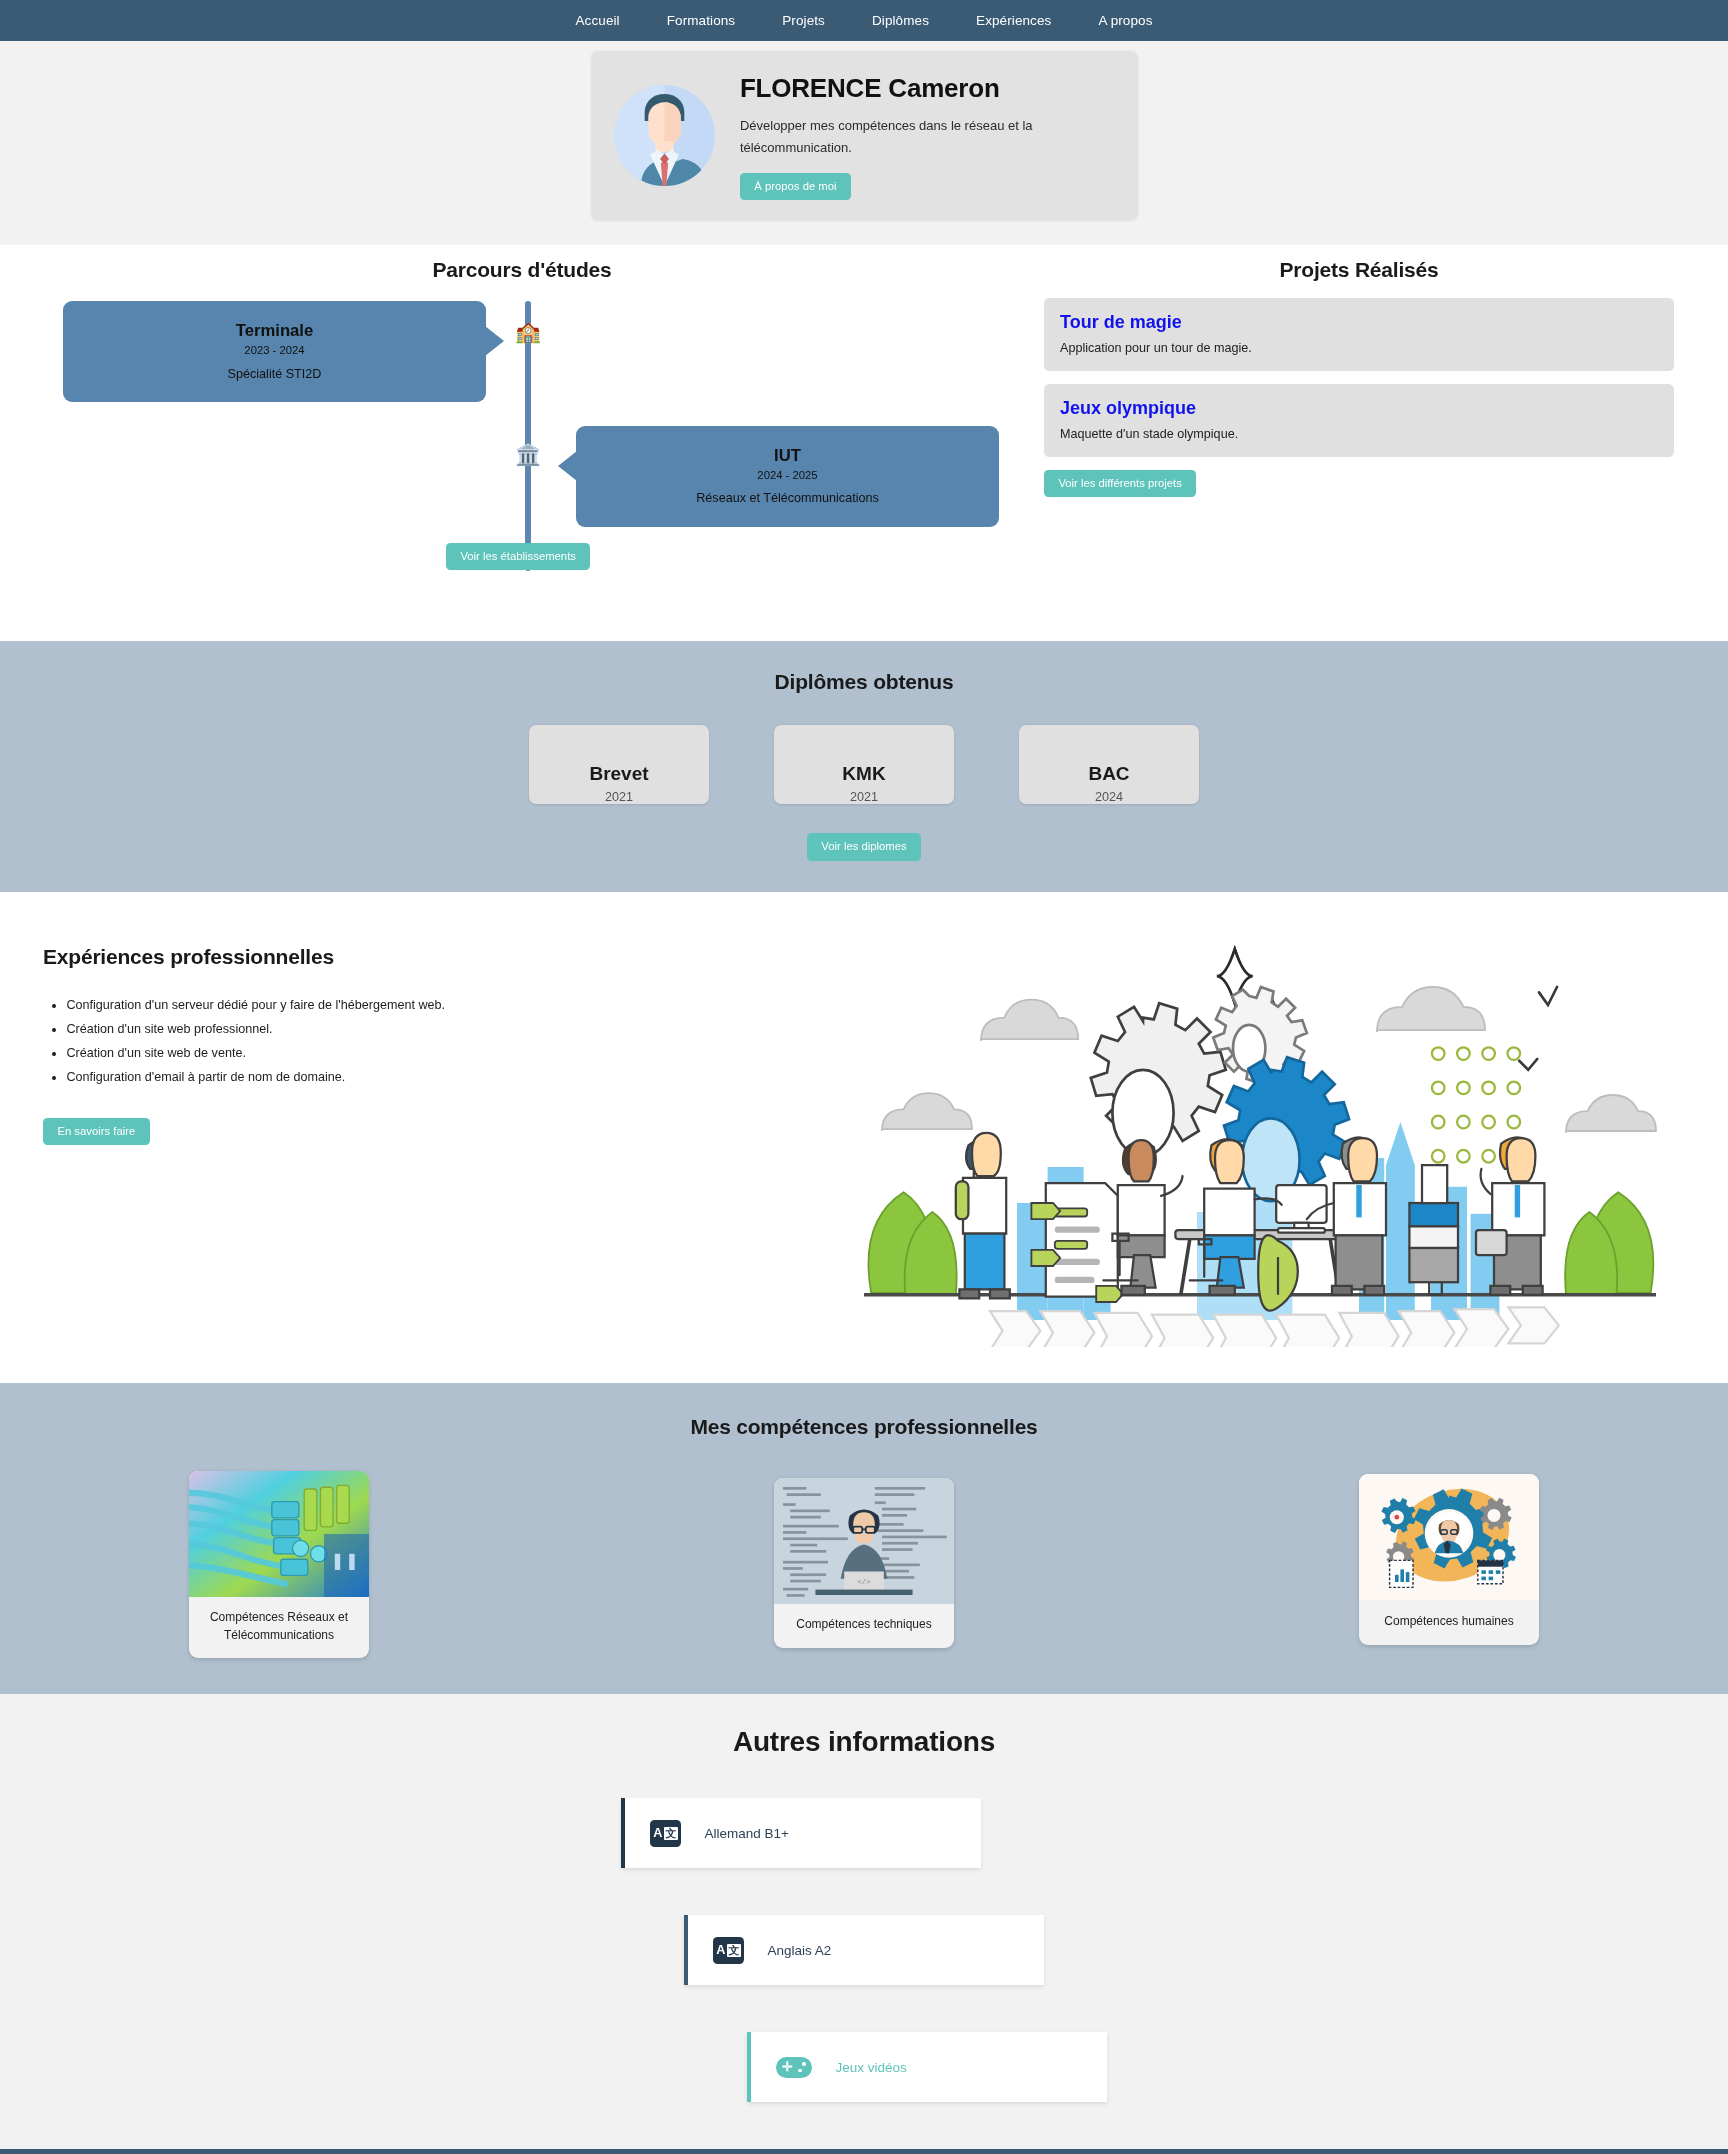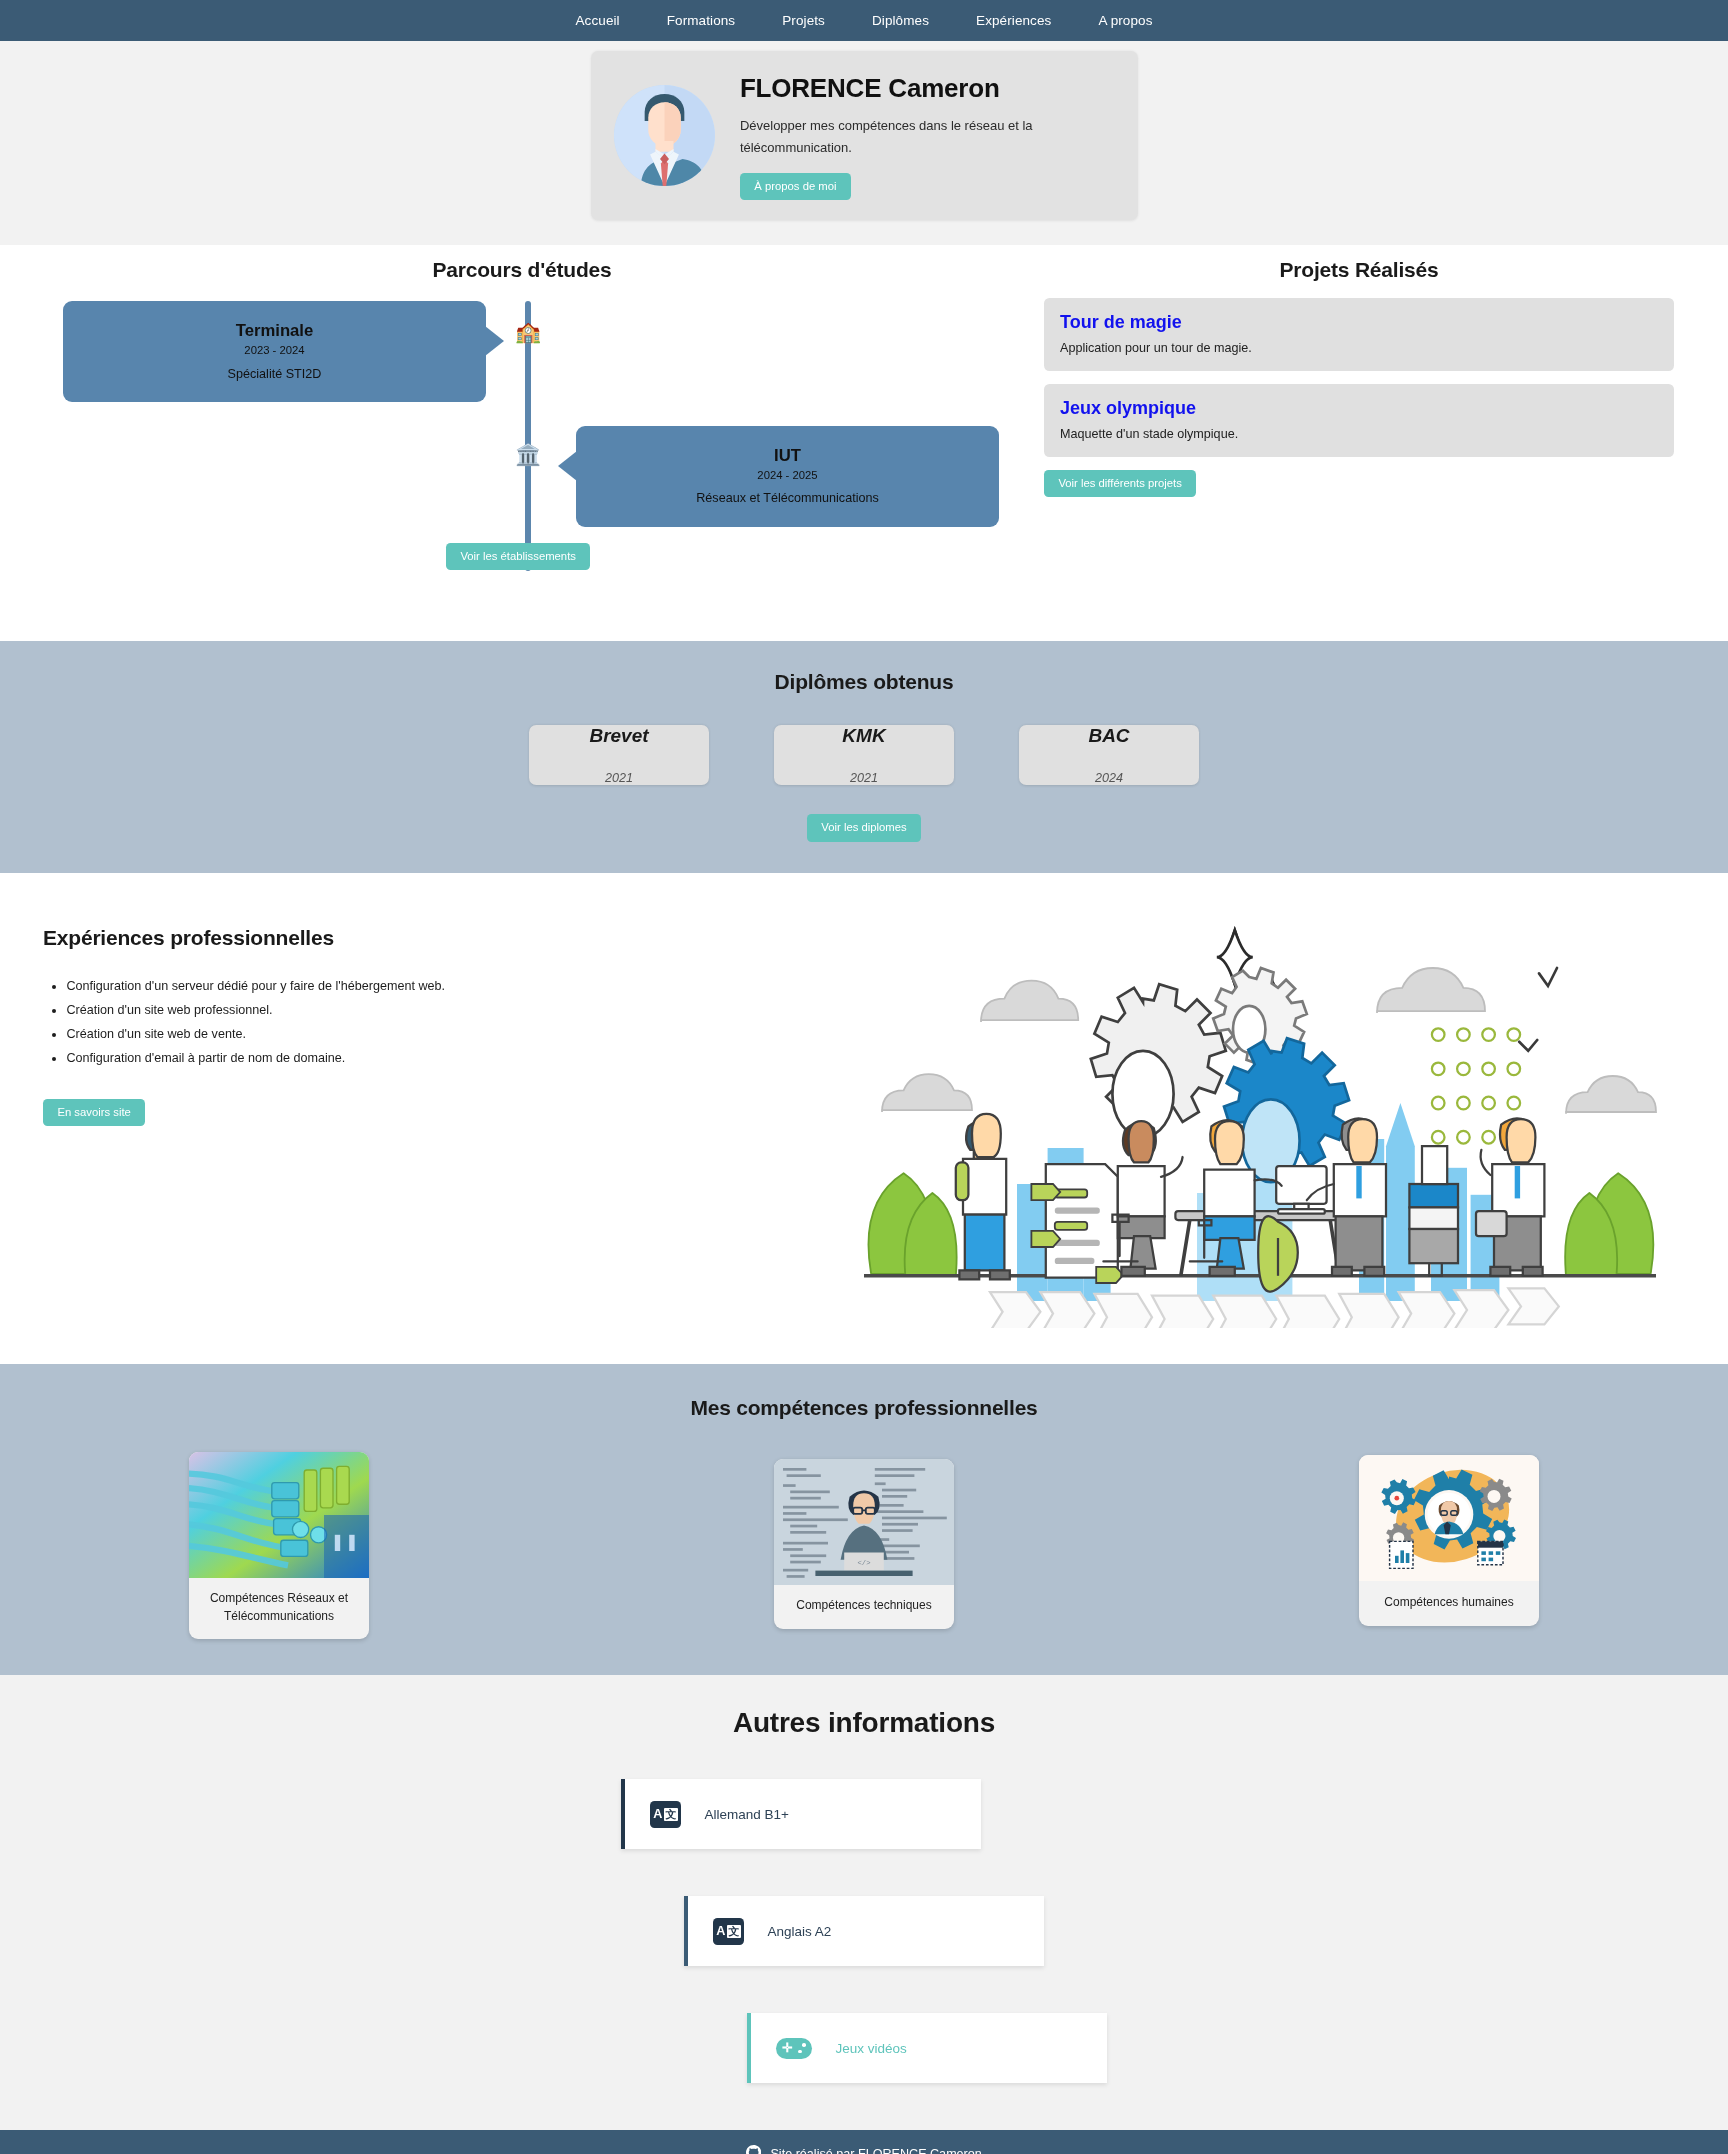--- a/index.html
+++ b/index.html
@@ -197,27 +197,26 @@
     margin-top:34px;
   }
   .diplomes h2{font-size:21px;font-weight:bold;margin-bottom:31px;letter-spacing:-0.2px}
   .dip-row{
     display:flex;
     justify-content:center;
     gap:65px;
     margin-bottom:29px;
   }
   .dip-card{
-    width:180px;height:60px;
+    width:180px;height:79px;
     background:#e0e0e0;
     border-radius:7.2px;
     display:flex;flex-direction:column;
-    align-items:center;justify-content:space-between;
+    align-items:center;justify-content:flex-end;
     box-shadow:0 0.9px 2.7px rgba(0,0,0,.12);
-    font-style:italic;
   }
   .dip-name{font-size:19px;font-weight:bold;margin-bottom:5.4px}
   .dip-year{font-size:12.6px;color:#555}
 
   
   .experiences{
     background:#fff;
     display:flex;
     padding:41px 0 36px;
     align-items:flex-start;
@@ -418,21 +417,21 @@
 
 <section class="experiences">
   <div class="exp-left">
     <h2>Expériences professionnelles</h2>
     <ul class="exp-list">
       <li>Configuration d'un serveur dédié pour y faire de l'hébergement web.</li>
       <li>Création d'un site web professionnel.</li>
       <li>Création d'un site web de vente.</li>
       <li>Configuration d'email à partir de nom de domaine.</li>
     </ul>
-    <a class="btn exp-btn">En savoirs site</a>
+    <a class="btn exp-btn">En savoirs faire</a>
   </div>
 
   <div class="exp-right">
     <svg width="810" height="414" viewBox="0 0 900 460" aria-hidden="true">
 
       <g fill="#d9d9d9" stroke="#bdbdbd" stroke-width="2">
         <path d="M140 120q0-26 26-26 8-20 30-20t30 20q22 0 22 24h-108z"></path>
         <path d="M30 220q0-24 24-24 8-18 28-18t28 18q20 0 20 22h-100z"></path>
         <path d="M580 110q0-28 28-28 10-22 34-22t34 22q24 0 24 26h-120z"></path>
         <path d="M790 222q0-24 24-24 8-18 28-18t28 18q20 0 20 22h-100z"></path>

